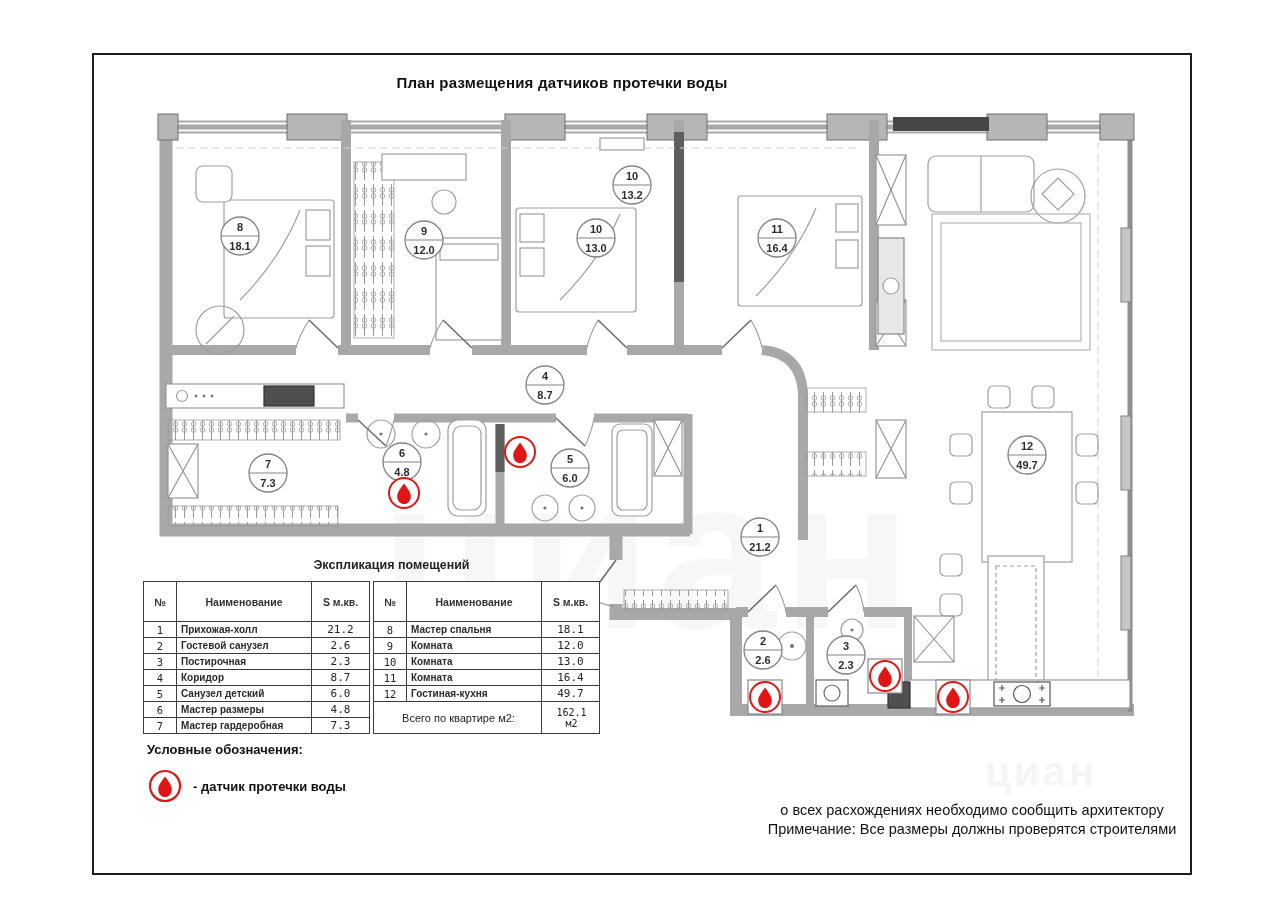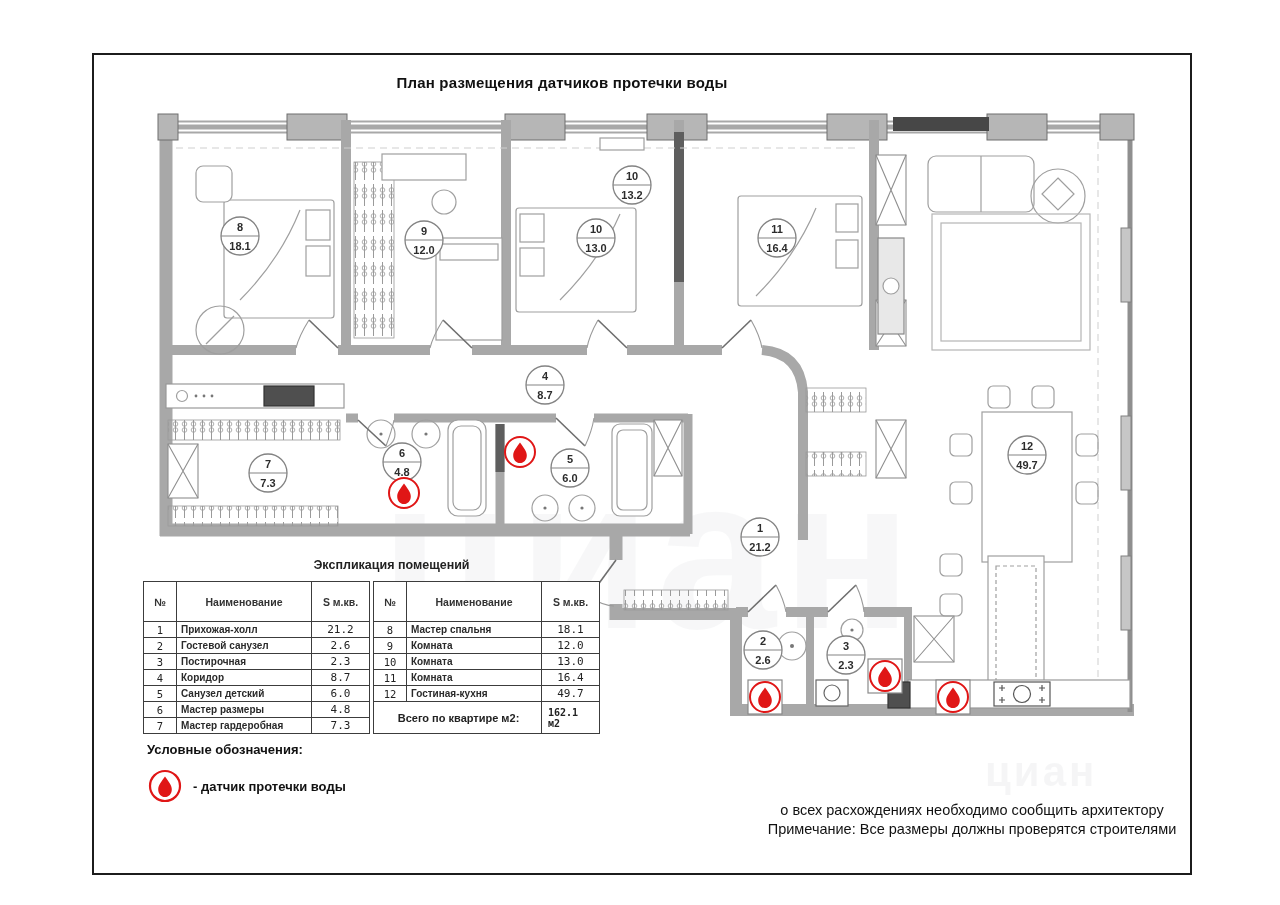--- a/index.html
+++ b/index.html
@@ -24,23 +24,23 @@
   table, th, td { border:1px solid #3c3c3c; }
   table { border-width:1.5px; }
   th { height:40px; font-size:10.5px; font-weight:600; color:#333; }
   td { height:16px; font-size:10px; color:#222; padding:0 4px; }
   col.c-num  { width:33px; }
   col.c-name { width:135px; }
   col.c-area { width:58px; }
   td.num  { text-align:center; font-family:"DejaVu Sans Mono", monospace; font-size:10.5px; }
   td.name { font-weight:600; color:#2a2a2a; }
   td.area { text-align:center; font-family:"DejaVu Sans Mono", monospace; font-size:11px; }
-  tr.total td { font-weight:700;padding-left:6px; }
+  tr.total td { font-weight:400;padding-left:6px; }
   tr.total td.lbl { text-align:center; font-size:11px; }
-  tr.total td.val { text-align:left; font-family:"DejaVu Sans Mono", monospace; }
+  tr.total td.val { text-align:center; font-family:"DejaVu Sans Mono", monospace; }
 
   
   .legend { position:absolute; left:147px; top:742px; }
   .legend-caption { font-size:13px; font-weight:700; color:#111; }
   .legend-item { display:flex; align-items:center; gap:10px; margin-top:11px; }
   .legend-label { font-size:13px; font-weight:700; color:#111; }
 
   
   .note { position:absolute; left:762px; top:801px; width:420px; text-align:center;
           font-size:14.5px; color:#111; line-height:1.28; }

